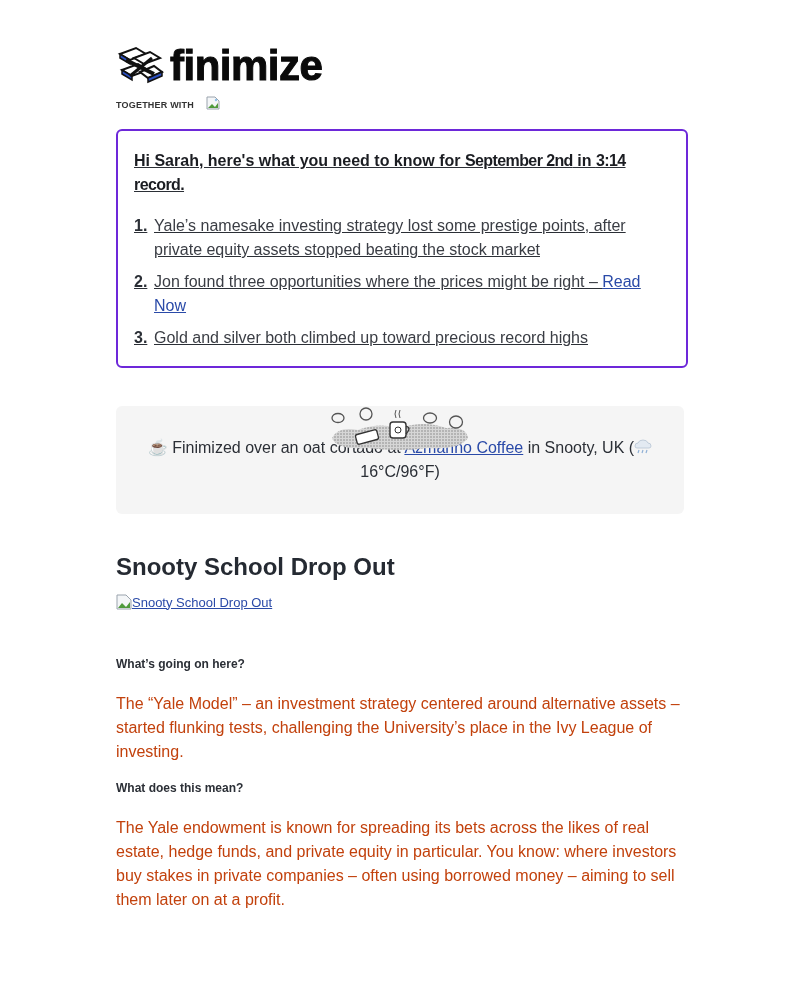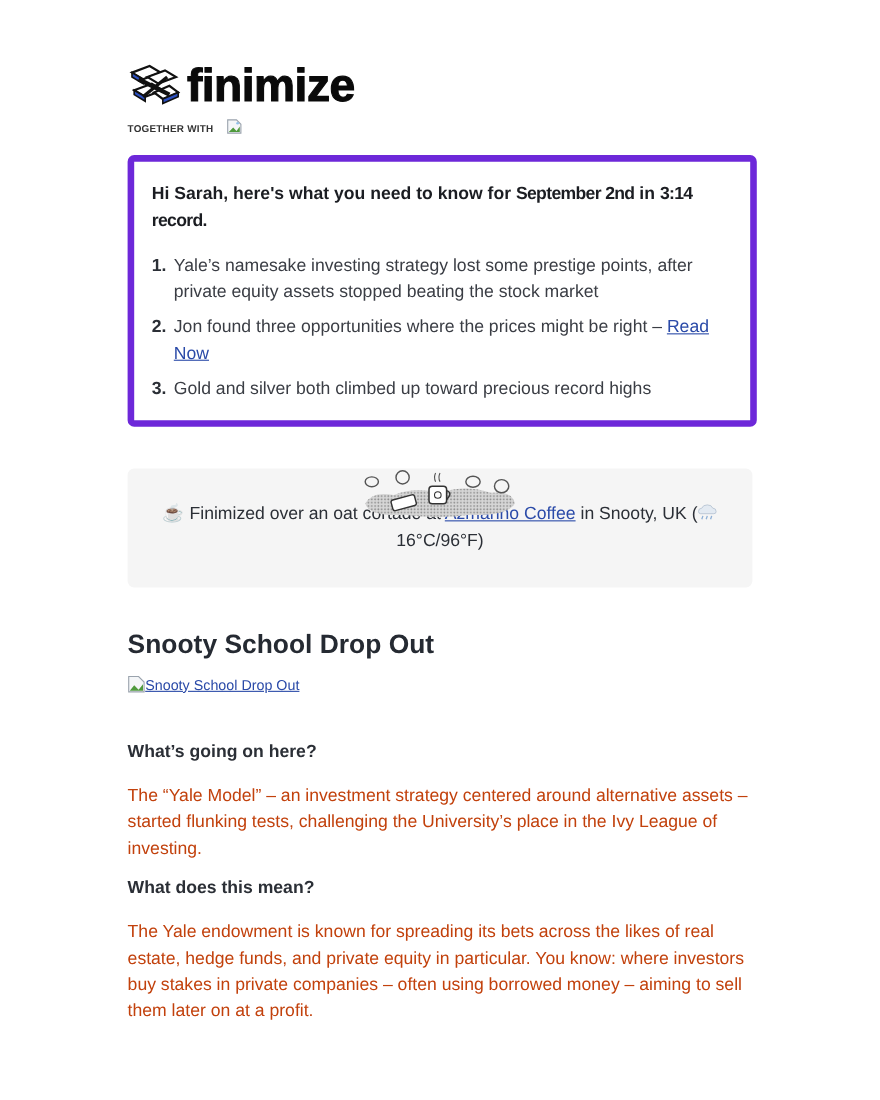--- a/index.html
+++ b/index.html
@@ -1,39 +1,39 @@
 <!DOCTYPE html>
 <html><head>
 <meta charset="utf-8">
 <style>
   html, body { margin: 0; padding: 0; background: #ffffff; }
   body { width: 800px; height: 1000px; overflow: hidden; font-family: "Liberation Sans", sans-serif; color: #2b2f36; }
   .wrap { position: relative; width: 572px; margin-left: 116px; }
-  .header { padding-top: 56px; }
+  .header { padding-top: 44px; }
   .logo-row { display: flex; align-items: center; height: 44px; }
   .logo-mark { width: 48px; height: 40px; margin-right: 6px; }
   .logo-text { font-family: "Liberation Sans", sans-serif; font-weight: 900; font-size: 42px; letter-spacing: -0.5px; color: #0a0a0a; line-height: 44px; -webkit-text-stroke: 1px #0a0a0a; }
   .together { display: flex; align-items: flex-end; margin-top: 6px; height: 16px; }
   .together-label { font-size: 9px; font-weight: 700; color: #333; letter-spacing: 0.2px; }
   .broken-img { display: inline-block; width: 14px; height: 14px; margin-left: 12px; position: relative; }
-  .summary-box { margin-top: 19px; border: 6px solid #6d28d9; border-radius: 6px; padding: 18px 16px 16px 16px; width: 572px; box-sizing: border-box; }
+  .summary-box { margin-top: 19px; border: 2px solid #6d28d9; border-radius: 6px; padding: 18px 16px 16px 16px; width: 572px; box-sizing: border-box; text-decoration: underline; }
   .greeting { font-size: 16px; font-weight: 700; line-height: 24px; color: #1b1d22; }
   .greeting .cond { font-family: "Liberation Sans Narrow", "Liberation Sans", sans-serif; font-stretch: condensed; letter-spacing: -0.6px; }
   .summary-list { margin: 17px 0 0 0; padding: 0; list-style: none; }
   .summary-list li { display: flex; font-size: 16px; line-height: 24px; color: #3a3d44; margin-bottom: 8px; }
   .summary-list li:last-child { margin-bottom: 0; }
   .num { font-weight: 700; width: 20px; flex: none; color: #2b2f36; }
   a.lnk { color: #2a4aa8; text-decoration: underline; }
   .coffee-area { position: relative; margin-top: 38px; width: 568px; }
   .coffee-illu { position: absolute; left: 212px; top: 0; width: 142px; height: 46px; z-index: 2; }
   .coffee-box { margin-top: 27px; background: #f5f5f5; border-radius: 6px; height: 108px; box-sizing: border-box; padding-top: 30px; text-align: center; font-size: 16px; line-height: 24px; color: #2b2f36; }
   .article-title { margin-top: 38px; font-size: 24px; font-weight: 700; color: #252a32; line-height: 30px; }
   .hero-link { display: flex; align-items: center; margin-top: 12px; font-size: 13px; }
   .hero-link a { color: #2a4aa8; text-decoration: underline; }
-  .h-q { font-size: 16px; font-weight: 700; color: #2b2f36; line-height: 24px; }
+  .h-q { font-size: 12px; font-weight: 700; color: #2b2f36; line-height: 24px; }
   .p { font-size: 16px; line-height: 24px; color: #c2410c; }
 </style>
 </head>
 <body>
 
 <div class="wrap">
 
   <div class="header">
     <div class="logo-row">
       <svg class="logo-mark" viewBox="0 0 48 40">

